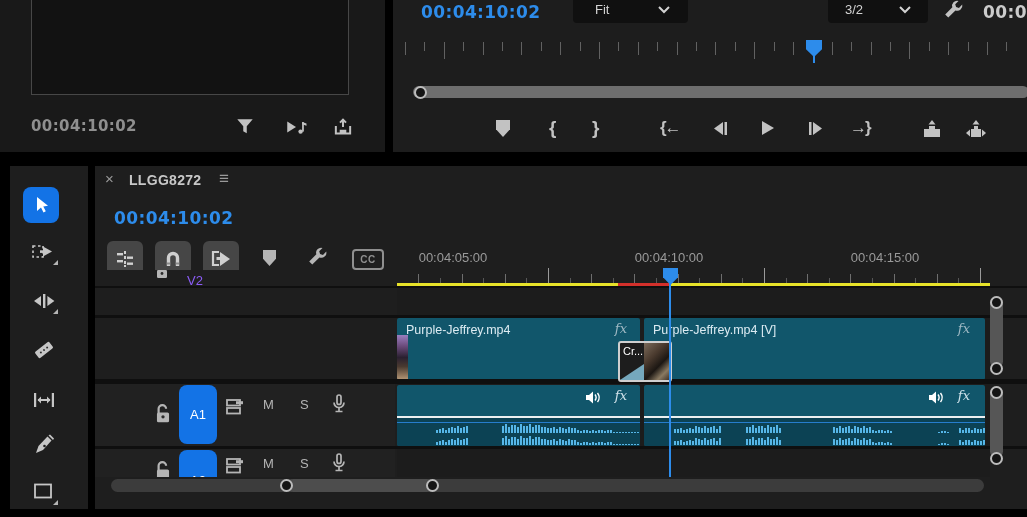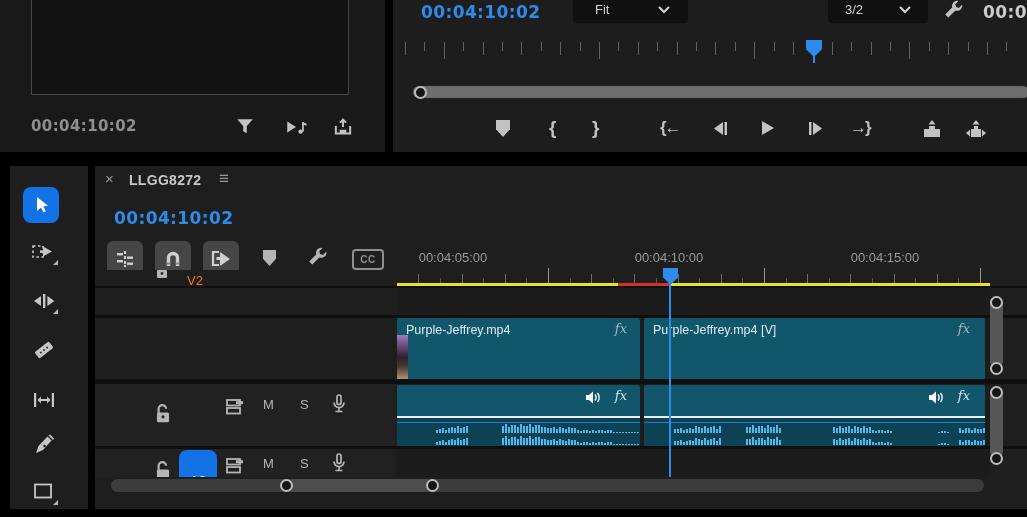--- a/index.html
+++ b/index.html
@@ -11,21 +11,21 @@
   svg{display:block;}
   .tickB{position:absolute;bottom:0;width:1px;background:#6e6e6e;}
   .tickT{position:absolute;top:0;width:1px;background:#616161;}
   .wavebar{position:absolute;bottom:0;background:#56b6e8;width:2px;}
   .circ{position:absolute;width:13px;height:13px;border:2px solid #bcbcbc;border-radius:50%;background:#151515;box-sizing:border-box;}
   .toolbtn{position:absolute;width:36px;height:35px;border-radius:6px;background:#464646;display:flex;align-items:center;justify-content:center;}
   .rowline{position:absolute;left:0;width:100%;background:#0f0f0f;}
   .clip{position:absolute;background:#11566b;border-radius:2px;overflow:hidden;}
   .clipname{position:absolute;left:9px;top:5px;font-size:12.5px;color:#dcebf2;white-space:nowrap;}
   .fx{font-family:"DejaVu Serif",serif;font-style:italic;font-size:13px;color:#9fb9c4;}
-  .trklabel{font-size:13px;color:#f97316;text-decoration:underline;}
+  .trklabel{font-size:13px;color:#8b5cf6;text-decoration:underline;}
   .msbtn{font-size:13px;color:#b5b5b5;}
   .flyout{position:absolute;width:0;height:0;border-left:5px solid transparent;border-bottom:5px solid #b5b5b5;}
 </style>
 </head>
 <body>
 
 <div id="stage">
 
   <div class="abs" style="left:0;top:0;width:385px;height:152px;background:#191919;">
     <div class="abs" style="left:31px;top:-2px;width:316px;height:95px;border:1px solid #474747;background:#121212;"></div>
@@ -314,29 +314,37 @@
     <div class="clip" style="left:302px;top:152px;width:243px;height:62px;">
       <span class="clipname">Purple-Jeffrey.mp4</span>
       <span class="abs fx" style="right:13px;top:3px;">fx</span>
       <div class="abs" style="left:0;top:17px;width:11px;height:45px;background:linear-gradient(#9b7fc0 0%,#6a4a7a 25%,#2a2030 50%,#4a3a30 70%,#b89a78 100%);"></div>
     </div>
     <div class="clip" style="left:549px;top:152px;width:341px;height:62px;">
       <span class="clipname">Purple-Jeffrey.mp4 [V]</span>
       <span class="abs fx" style="right:15px;top:3px;">fx</span>
     </div>
 
+    <div class="abs" style="left:523px;top:175px;width:50px;height:37px;border:2px solid #cfcfcf;border-radius:3px;background:#1d1d1d;overflow:hidden;z-index:5;">
+      <div class="abs" style="right:0;top:0;width:26px;height:37px;background:linear-gradient(135deg,#7a6a5a 0%,#4a3a2e 35%,#1c1713 60%,#8a7a62 80%,#3a2e24 100%);"></div>
+      <div class="abs" style="left:0;bottom:0;width:24px;height:16px;background:#7fb8cf;clip-path:polygon(0 100%,100% 100%,100% 0);opacity:.9;"></div>
+      <span class="abs" style="left:3px;top:2px;font-size:11px;color:#fff;">Cr...</span>
+    </div>
 
     <div class="rowline" style="top:213px;height:5px;"></div>
 
     <div class="abs" style="left:0;top:218px;width:300px;height:62px;background:#212121;">
       <svg class="abs" style="left:58px;top:18px;" width="20" height="22" viewBox="0 0 18 20">
           <path d="M5 10V6.2a3.4 3.4 0 0 1 6.8 0" fill="none" stroke="#b5b5b5" stroke-width="2"></path>
           <rect x="3.5" y="9.5" width="11" height="9" rx="1.4" fill="#b5b5b5"></rect>
           <circle cx="9" cy="13.5" r="1.5" fill="#2a2a2a"></circle>
         </svg>
+      <div class="abs" style="left:84px;top:1px;width:38px;height:59px;border-radius:8px;background:#1373e6;display:flex;align-items:center;justify-content:center;">
+        <span style="font-size:13px;color:#fff;">A1</span>
+      </div>
       <svg class="abs" style="left:129px;top:13px;" width="22" height="20" viewBox="0 0 22 20">
           <rect x="3" y="3" width="13" height="5.5" fill="none" stroke="#b5b5b5" stroke-width="1.8"></rect>
           <rect x="12" y="4.2" width="7" height="3" fill="#b5b5b5"></rect>
           <rect x="3" y="11" width="13" height="5.5" fill="none" stroke="#b5b5b5" stroke-width="1.8"></rect>
         </svg>
       <span class="abs msbtn" style="left:168px;top:13px;">M</span>
       <span class="abs msbtn" style="left:205px;top:13px;">S</span>
       <svg class="abs" style="left:234px;top:9px;" width="20" height="22" viewBox="0 0 20 22">
           <rect x="8" y="2" width="4" height="9.5" rx="2" fill="none" stroke="#b5b5b5" stroke-width="1.7"></rect>
           <path d="M5 9.5a5 5 0 0 0 10 0" fill="none" stroke="#b5b5b5" stroke-width="1.7"></path>

